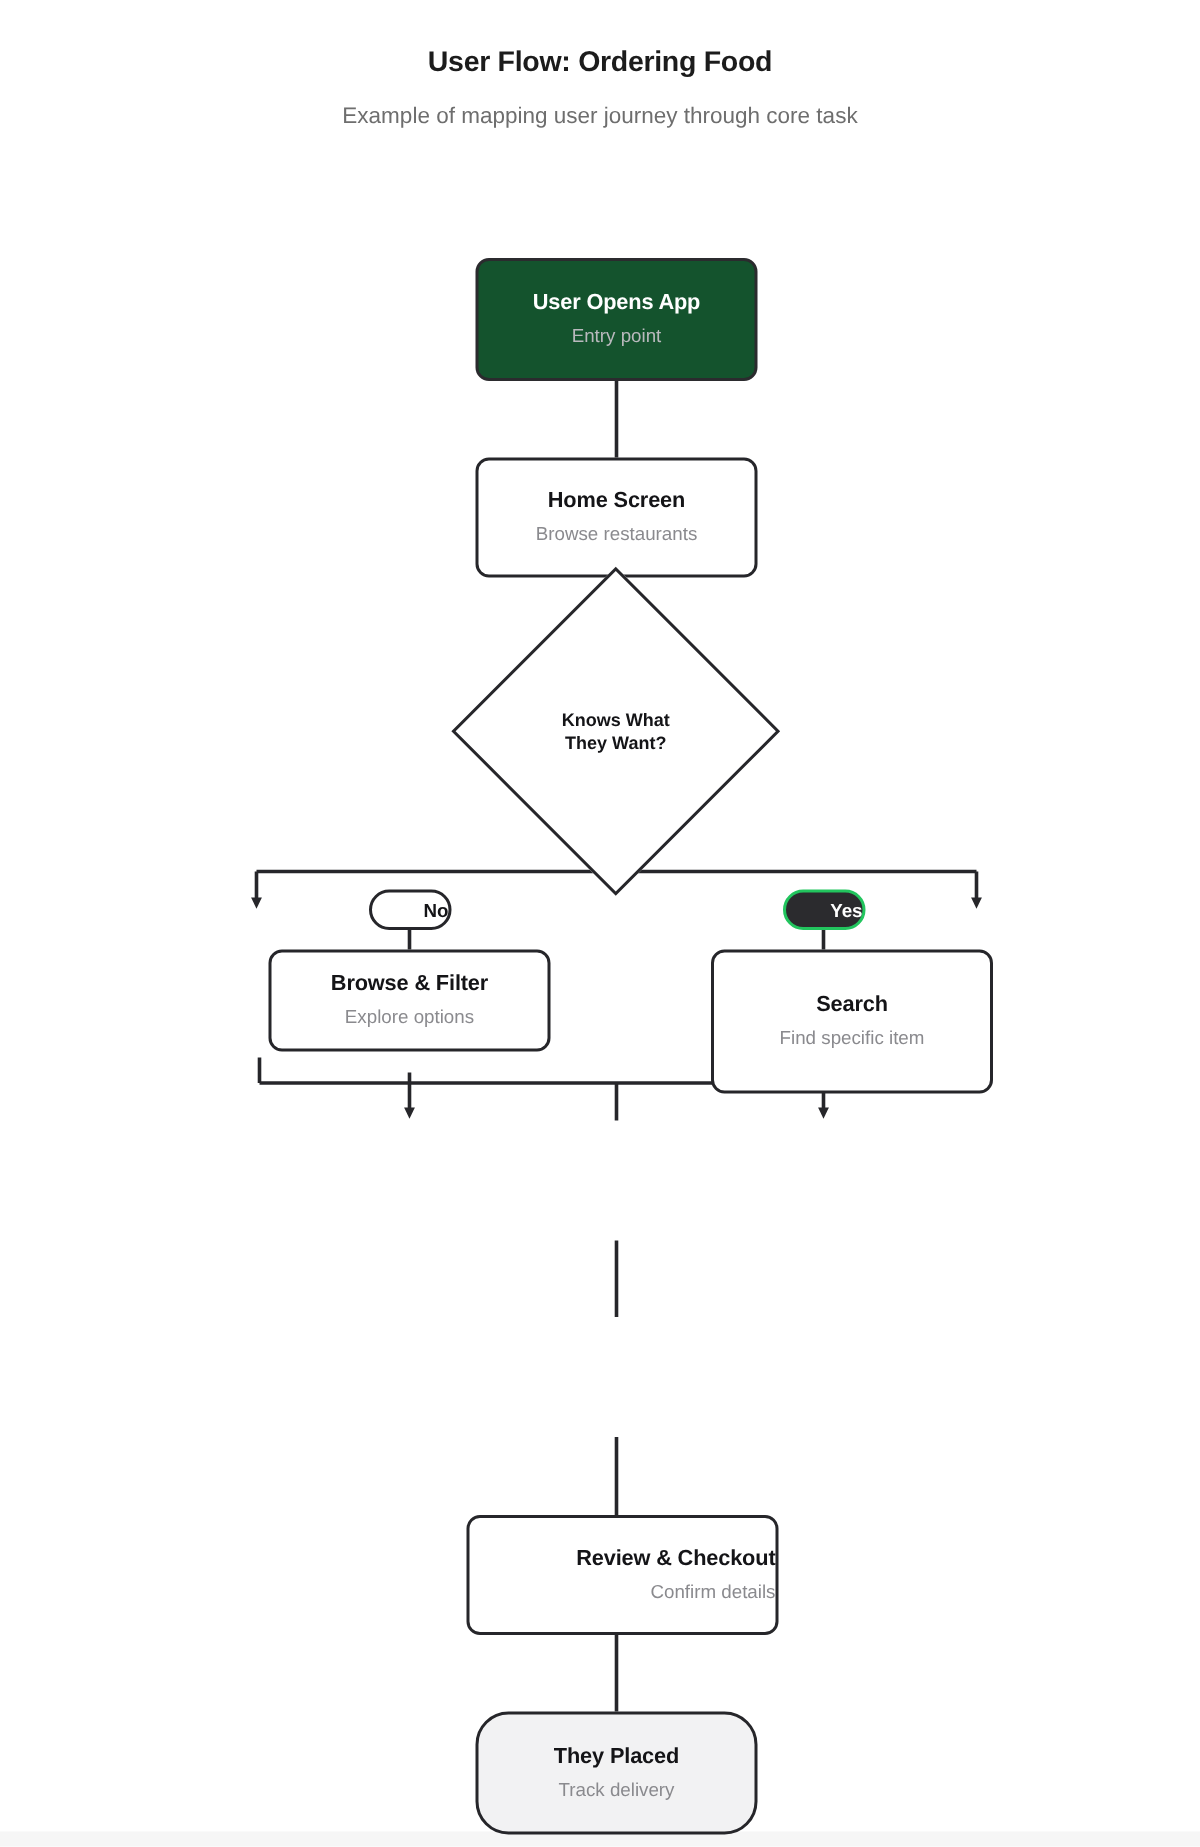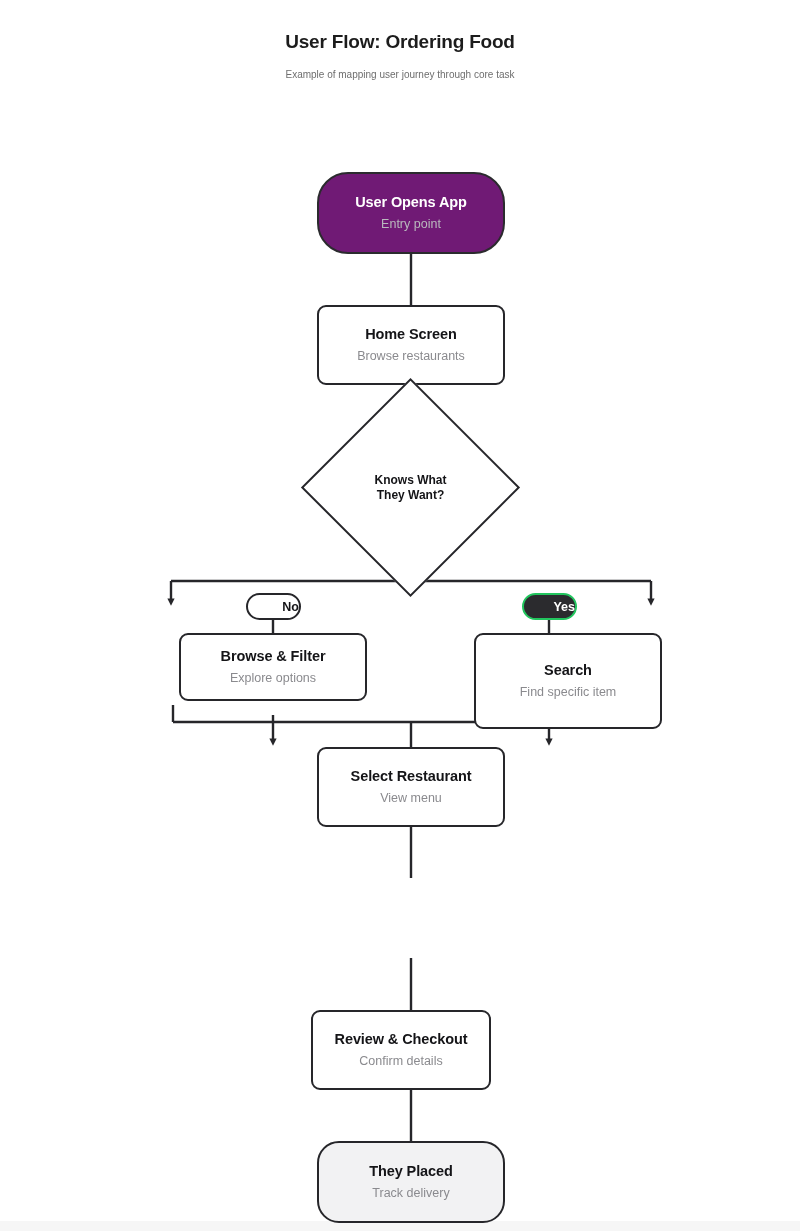--- a/index.html
+++ b/index.html
@@ -38,21 +38,21 @@
     width: 800px;
     font-size: 19px;
     font-weight: bold;
     color: #1c1c1c;
     letter-spacing: -0.2px;
   }
   .page-subtitle {
     position: absolute;
     left: 0; top: 69px;
     width: 800px;
-    font-size: 10px;
+    font-size: 15px;
     color: #6e6e6e;
     font-weight: normal;
   }
 
   
   #wires {
     position: absolute;
     left: 0; top: 0;
     width: 800px;
     height: 1231px;
@@ -80,23 +80,23 @@
     letter-spacing: -0.1px;
   }
   .node .n-sub {
     font-size: 12.5px;
     color: #8a8a8e;
     line-height: 1.2;
     margin-top: 5px;
   }
 
   .node.start {
-    background: #701a75;
+    background: #14532d;
     border-color: #2b2b2e;
-    border-radius: 31px;
+    border-radius: 9px;
     align-items: center;
   }
   .node.start .n-title { color: #ffffff; }
   .node.start .n-sub { color: #b9b9bd; }
 
   .node.terminal {
     background: #f2f2f3;
     border-color: #26262a;
     border-radius: 22px;
   }
@@ -237,27 +237,23 @@
   <div class="node" style="left:179px; top:633px; width:188px; height:68px;">
     <div class="n-title">Browse &amp; Filter</div>
     <div class="n-sub">Explore options</div>
   </div>
 
   <div class="node" style="left:474px; top:633px; width:188px; height:96px;">
     <div class="n-title">Search</div>
     <div class="n-sub">Find specific item</div>
   </div>
 
-  <div class="node" style="left:317px; top:747px; width:188px; height:80px;">
-    <div class="n-title">Select Restaurant</div>
-    <div class="n-sub">View menu</div>
-  </div>
-
-
-  <div class="node" style="left:311px; top:1010px; width:180px; height:80px;">
+
+
+  <div class="node" style="left:311px; top:1010px; width:208px; height:80px;align-items:flex-end;">
     <div class="n-title">Review &amp; Checkout</div>
     <div class="n-sub">Confirm details</div>
   </div>
 
   <div class="node terminal" style="left:317px; top:1141px; width:188px; height:82px;">
     <div class="n-title">They Placed</div>
     <div class="n-sub">Track delivery</div>
   </div>
 
   <div class="bottom-band"></div>

